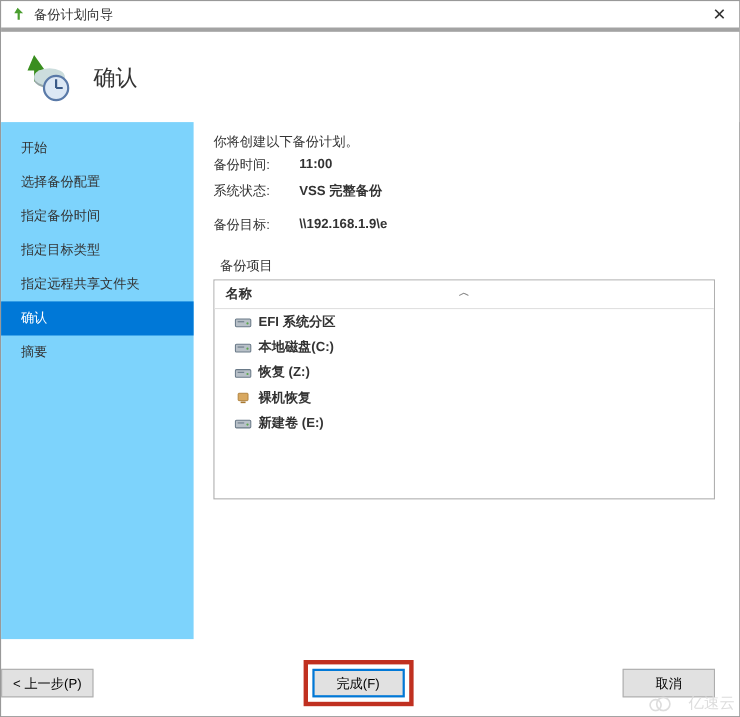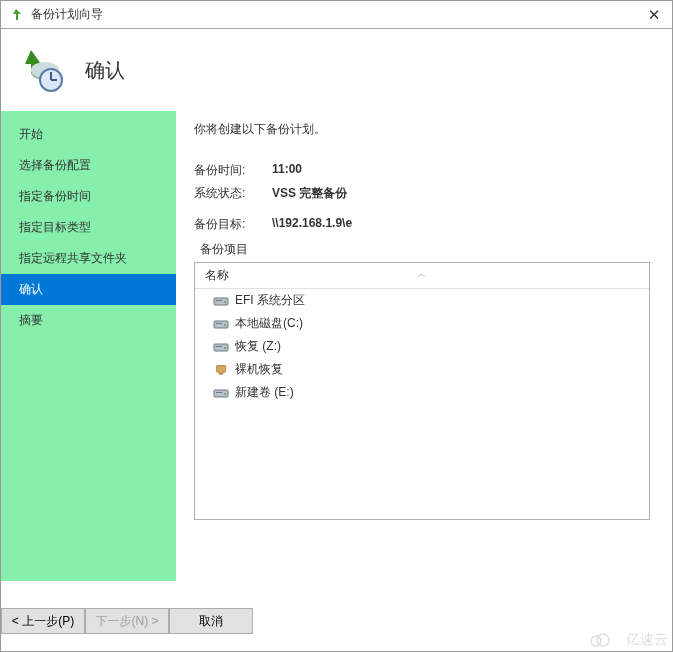--- a/index.html
+++ b/index.html
@@ -1,41 +1,41 @@
 <!DOCTYPE html>
 <html><head>
   <meta charset="utf-8">
   <style>
     * { box-sizing: border-box; margin: 0; padding: 0; }
     body { font-family: "Microsoft YaHei", "Segoe UI", Tahoma, sans-serif; font-size: 12px; background: #fff; }
     .window { width: 673px; height: 652px; border: 1px solid #999; background: #fff; position: relative; }
-    .titlebar { height: 28px; display: flex; align-items: center; padding: 0 8px; border-bottom: 1px solid #a3a3a3; }
+    .titlebar { height: 28px; display: flex; align-items: center; padding: 0 8px; border-bottom: 4px solid #a3a3a3; }
     .titlebar-icon { width: 16px; height: 16px; margin-right: 6px; display: inline-flex; align-items: center; justify-content: center; }
     .titlebar-text { flex: 1; font-size: 12px; color: #333; }
     .close-btn { width: 20px; height: 20px; display: flex; align-items: center; justify-content: center; cursor: pointer; font-size: 15px; color: #333; }
     .header { height: 82px; display: flex; align-items: center; padding: 0 18px; background: #fff; }
     .header-icon { width: 48px; height: 48px; margin-right: 18px; }
     .header-title { font-size: 20px; color: #333; font-weight: 400; }
     .body { display: flex; height: 470px; }
-    .sidebar { width: 175px; background: #86efac; padding-top: 8px; }
+    .sidebar { width: 175px; background: #7dd3fc; padding-top: 8px; }
     .sidebar-item { padding: 7px 18px; font-size: 12px; color: #333; cursor: pointer; }
     .sidebar-item.selected { background: #0078d7; color: #fff; }
     .content { flex: 1; padding: 10px 22px 0 18px; font-size: 12px; color: #333; }
-    .intro { margin-bottom: 24px; }
+    .intro { margin-bottom: 4px; }
     .field-row { display: flex; margin-bottom: 6px; }
     .field-label { width: 78px; }
     .field-value { flex: 1; font-weight: bold; }
     .field-row.target { margin-top: 14px; }
-    .section-label { margin-top: 8px; margin-left: 6px; }
-    .listbox { border: 1px solid #b0b0b0; background: #fff; margin-top: 4px; height: 258px; overflow: auto; }
+    .section-label { margin-top: 20px; margin-left: 6px; }
+    .listbox { border: 1px solid #b0b0b0; background: #fff; margin-top: 4px; height: 200px; overflow: auto; font-weight: bold; }
     .listbox-header { display: flex; align-items: center; padding: 4px 10px; border-bottom: 1px solid #e0e0e0; font-size: 12px; color: #333; background: #fff; position: relative; }
     .header-caret { position: absolute; left: 50%; top: 4px; transform: translateX(-50%); color: #888; font-size: 10px; }
     .list-item { display: flex; align-items: center; padding: 3px 10px 3px 18px; font-size: 12px; }
     .item-icon { width: 16px; height: 14px; margin-right: 6px; display: inline-flex; align-items: center; justify-content: center; }
-    .footer { position: absolute; bottom: 0; left: 0; right: 0; height: 60px; display: flex; align-items: center; justify-content: flex-start; padding-right: 22px; }
+    .footer { position: absolute; bottom: 0; left: 0; right: 0; height: 60px; display: flex; align-items: center; justify-content: space-between; padding-right: 22px; }
     .btn { min-width: 84px; height: 26px; border: 1px solid #adadad; background: #e1e1e1; font-size: 12px; text-align: center; cursor: pointer; display: inline-flex; align-items: center; justify-content: center; }
     .btn.disabled { color: #a0a0a0; cursor: default; }
     .btn.primary { border: 2px solid #0078d7; background: #e1e1e1; color: #000; }
     .highlight-box { border: 4px solid #c03020; padding: 4px; display: inline-flex; }
     .watermark { position: absolute; right: 4px; bottom: 2px; color: #ddd; font-size: 14px; display: flex; align-items: center; gap: 16px; }
     .drive-svg { width: 16px; height: 12px; }
   </style>
 </head>
 <body>
 
@@ -145,21 +145,23 @@
               </span>
               <span>新建卷 (E:)</span>
             </div>
           </div>
       </div>
     </div>
   </div>
 
   <div class="footer">
     <button class="btn">&lt; 上一步(P)</button>
-    <button class="btn disabled">下一步(N) &gt;</button>
+    <span class="highlight-box">
+      <button class="btn primary">完成(F)</button>
+    </span>
     <button class="btn">取消</button>
   </div>
 
   <div class="watermark">
     <svg width="20" height="14" viewBox="0 0 20 14">
         <ellipse cx="6" cy="8" rx="5" ry="5" fill="none" stroke="#ddd" stroke-width="1.5"></ellipse>
         <ellipse cx="13" cy="7" rx="6" ry="6" fill="none" stroke="#ddd" stroke-width="1.5"></ellipse>
       </svg>
     <span>亿速云</span>
   </div>

